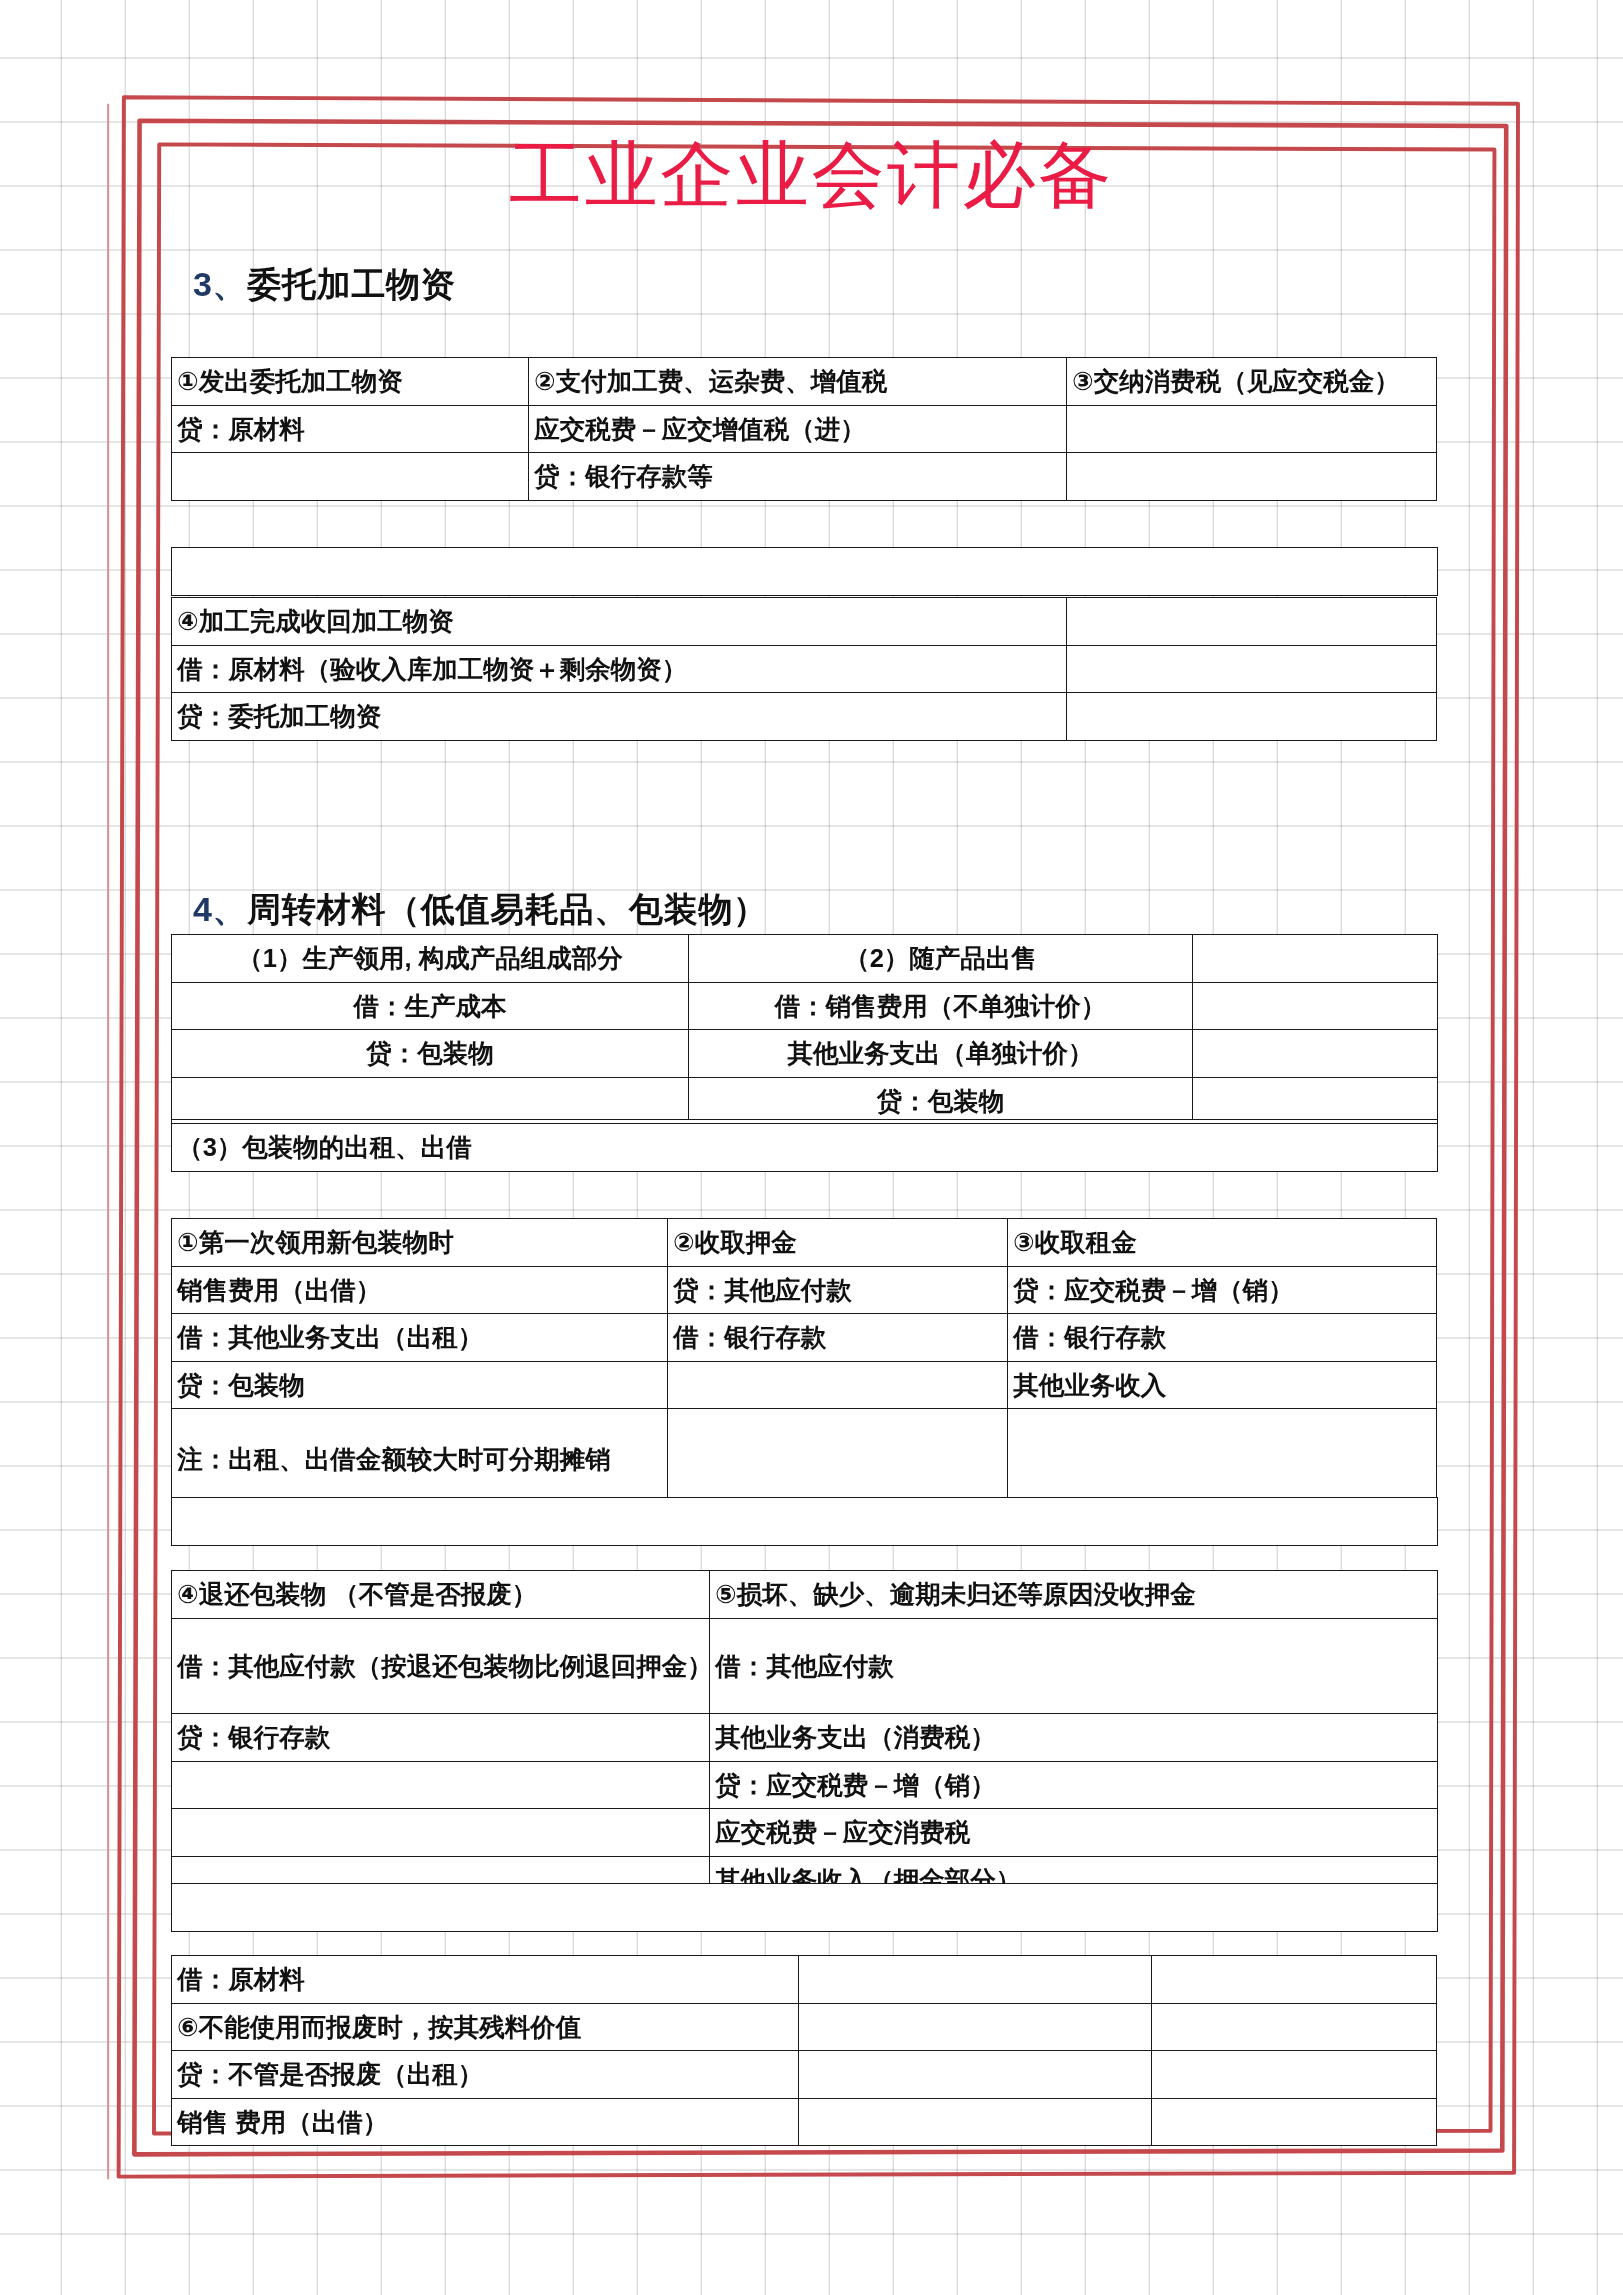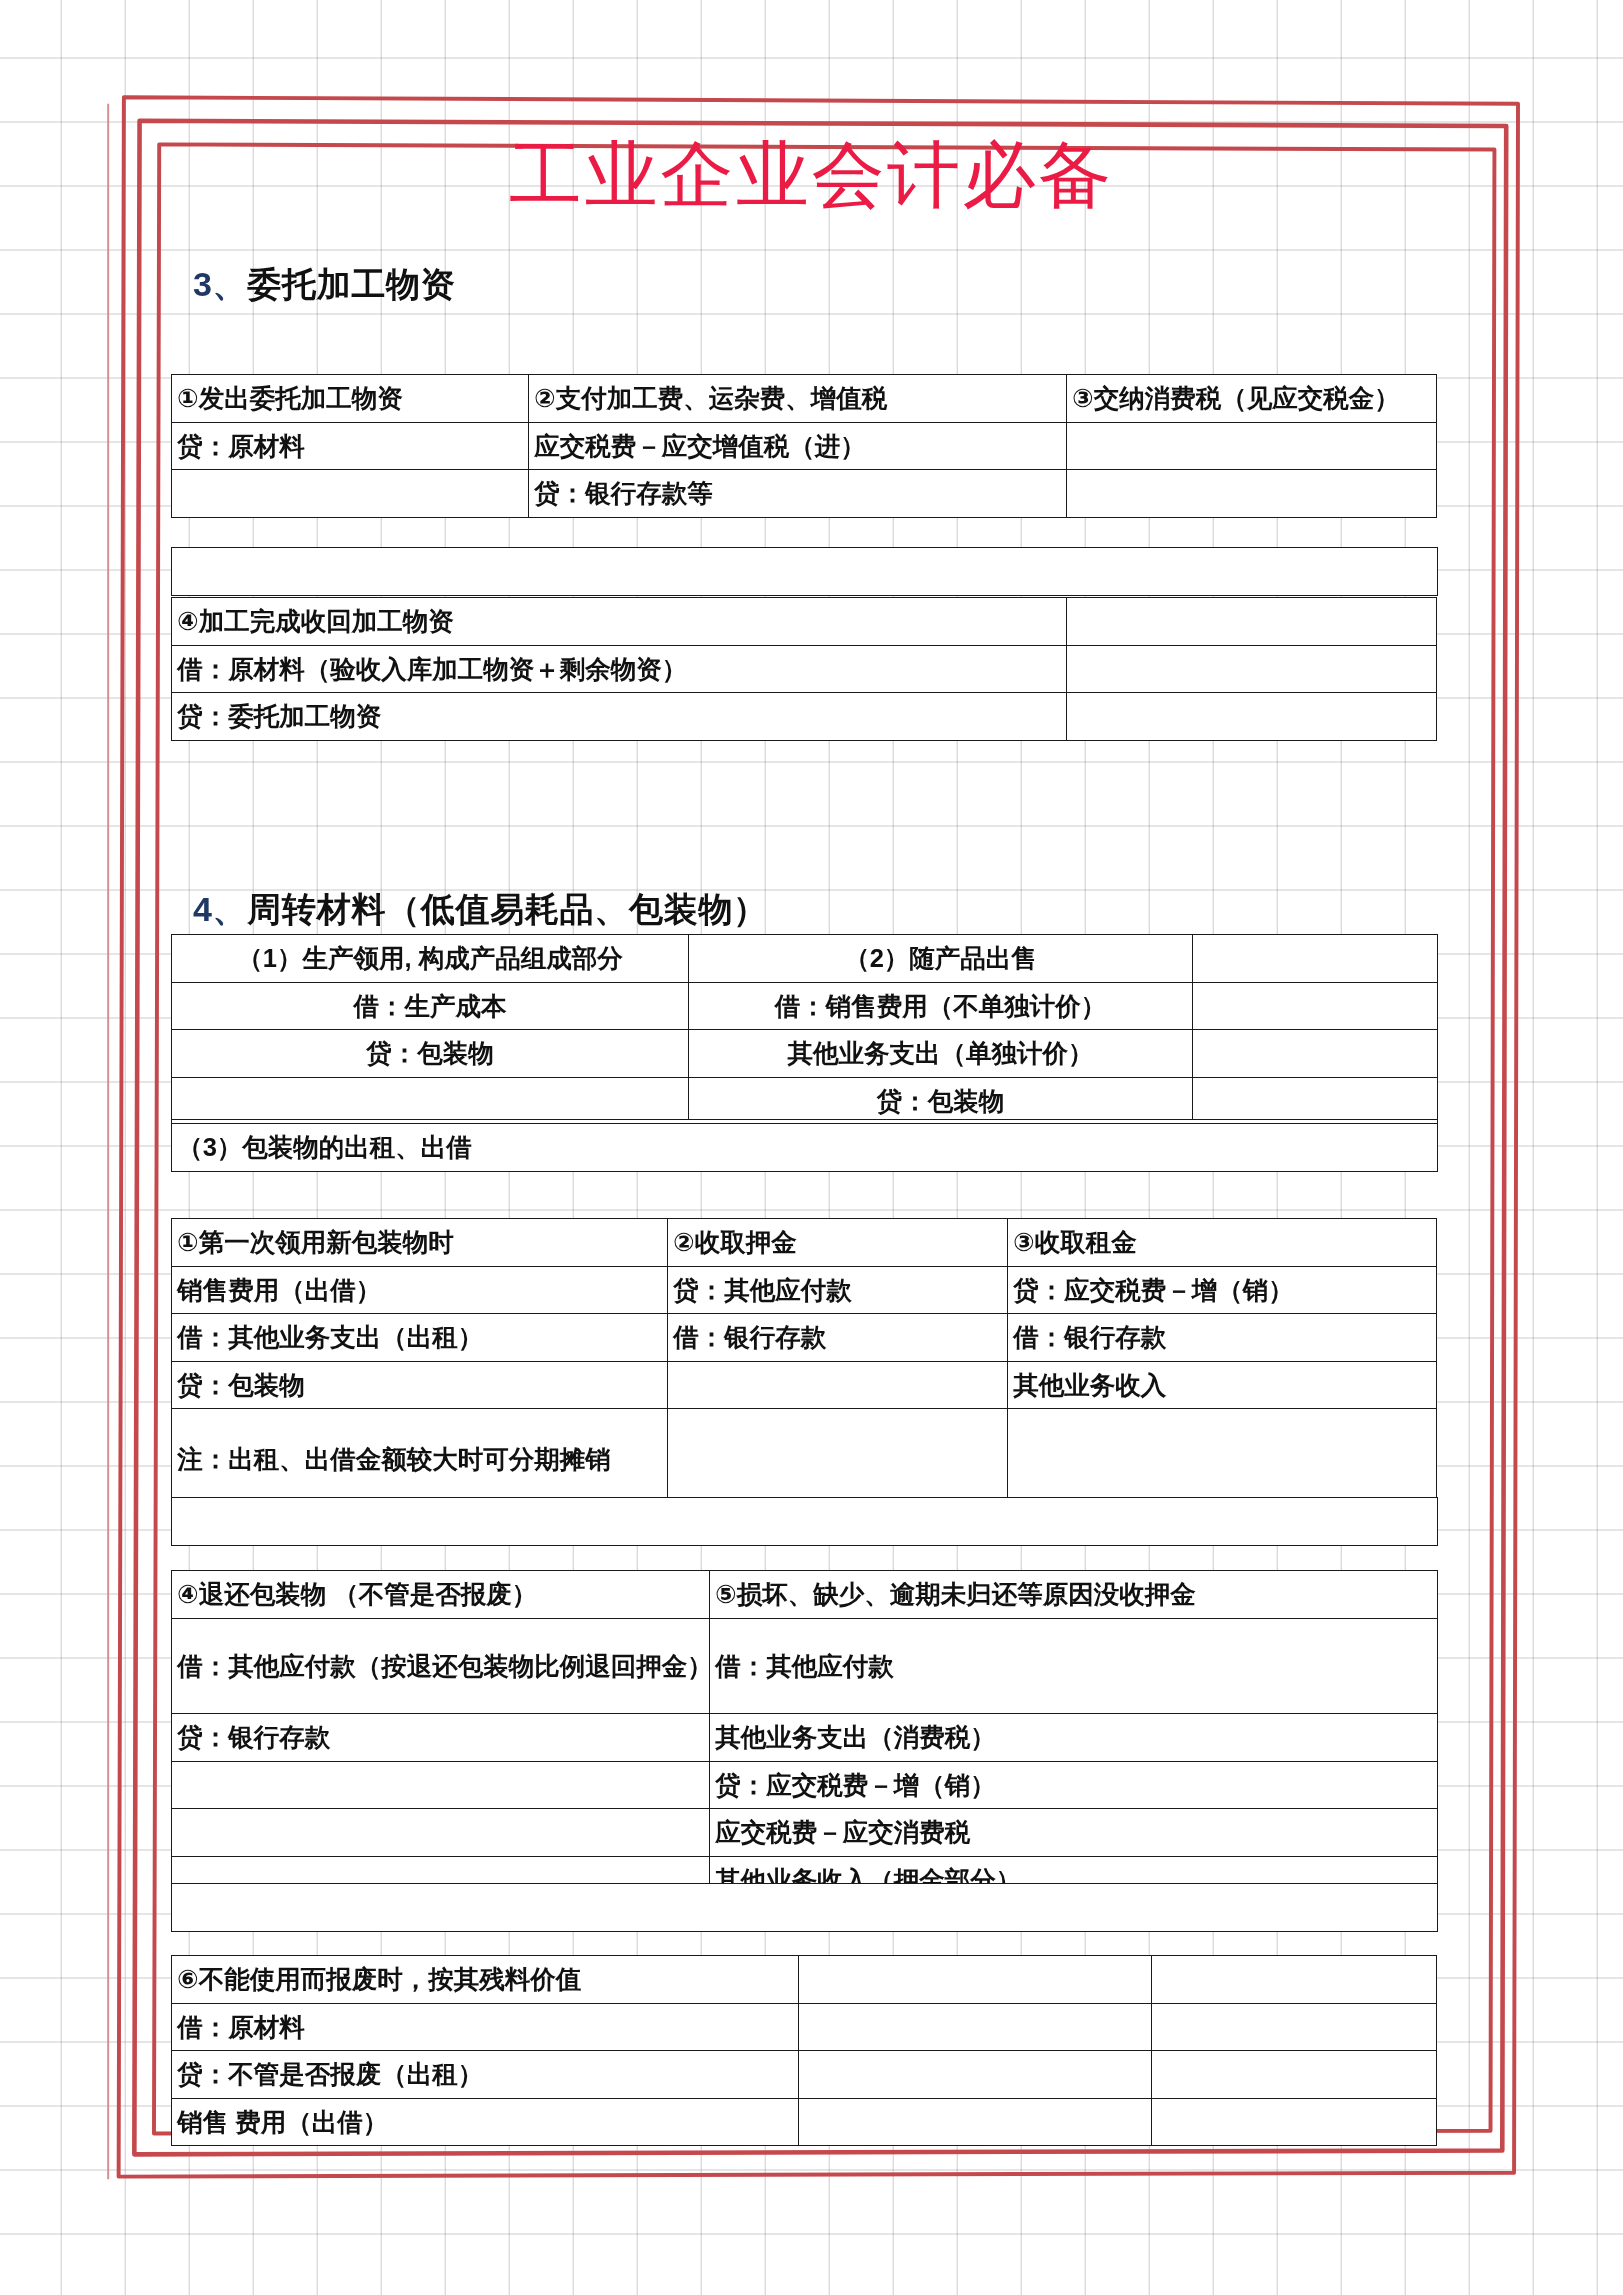--- a/index.html
+++ b/index.html
@@ -100,21 +100,21 @@
 </div>
 
 <div id="sheet">
 
   <div class="page-title">工业企业会计必备</div>
 
   <div class="sec-head" style="left:193px;top:262px;">
     <span class="num">3、</span><span>委托加工物资</span>
   </div>
 
-  <table class="grid" id="t1" style="left:171px;top:374px;width:1266px;border-radius:24px;">
+  <table class="grid" id="t1" style="left:171px;top:357px;width:1266px;border-radius:24px;">
     <colgroup>
         <col style="width:357px">
         <col style="width:538px">
         <col style="width:370px">
       </colgroup>
     <tbody>
       <tr>
         <td class="hdr tall2">①发出委托加工物资</td>
         <td class="hdr tall2">②支付加工费、运杂费、增值税</td>
         <td class="hdr tall2 wrap">③交纳消费税（见应交税金）</td>
@@ -311,30 +311,30 @@
   </table>
 
   <table class="grid" id="t5" style="left:171px;top:1955px;width:1266px;">
     <colgroup>
         <col style="width:627px">
         <col style="width:353px">
         <col style="width:285px">
       </colgroup>
     <tbody>
       <tr>
+        <td class="red">借：原材料</td>
+        <td></td>
+        <td></td>
+      </tr>
+      <tr>
         <td class="hdr">⑥不能使用而报废时，按其残料价值</td>
         <td></td>
         <td></td>
       </tr>
       <tr>
-        <td class="red">借：原材料</td>
-        <td></td>
-        <td></td>
-      </tr>
-      <tr>
         <td class="red ind1">贷：不管是否报废（出租）</td>
         <td></td>
         <td></td>
       </tr>
       <tr>
         <td class="red ind3">销售 费用（出借）</td>
         <td></td>
         <td></td>
       </tr>
     </tbody>

